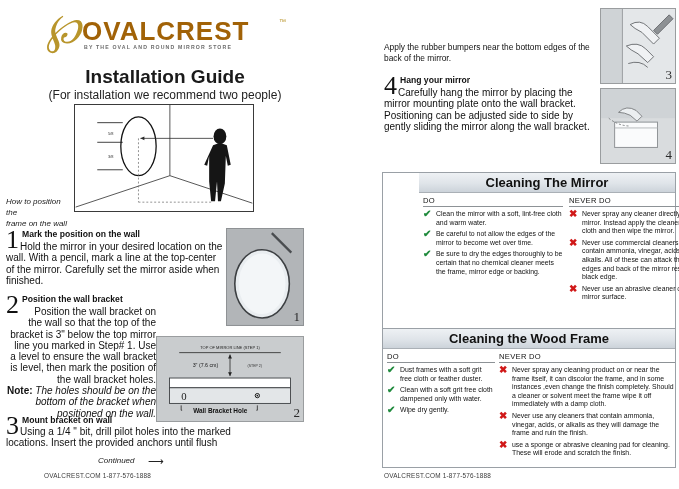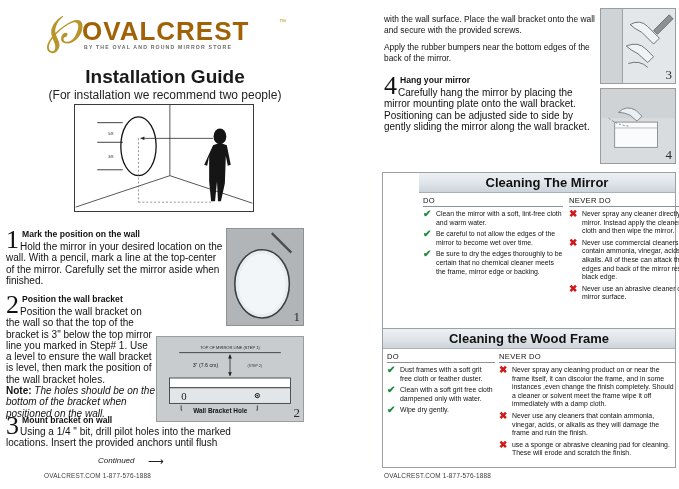--- a/index.html
+++ b/index.html
@@ -291,31 +291,33 @@
         <polygon points="66,34 70,32 70,36" fill="#2a2a2a"></polygon>
 
         <line x1="64" y1="99" x2="140" y2="99" stroke="#777" stroke-width="0.8" stroke-dasharray="2,2"></line>
 
         <g fill="#151515">
           <ellipse cx="147" cy="32" rx="6.5" ry="8"></ellipse>
           <path d="M140 41 q7 -3 14 0 l4 20 -3 1 -2 -10 -1 28 -4 18 -3 0 -1 -20 -2 20 -4 0 -2 -20 0 -26 -2 10 -3 -1 z"></path>
         </g>
       </svg>
     </div>
+    <div class="room-caption" style="white-space:pre-line">How to position the
+frame on the wall</div>
 
     <div class="step" style="left:6px; top:228px; width:218px;">
       <div class="step-num">1</div>
       <div class="step-head">Mark the position on the wall</div>
       <div class="step-body"><span class="indent"></span><span>Hold the mirror in your desired location on the wall. With a pencil, mark a line at the top-center of the mirror. Carefully set the mirror aside when finished.</span></div>
     </div>
 
     <div class="step" style="left:6px; top:293px; width:218px;">
       <div class="step-num">2</div>
       <div class="step-head">Position the wall bracket</div>
-      <div class="step-body" style="width:150px;">
+      <div class="step-body" style="width:150px;text-align:right;">
         <span class="indent"></span><span>Position the wall bracket on the wall so that the top of the bracket is 3" below the top mirror line you marked in Step# 1. Use a level to ensure the wall bracket is level, then mark the position of the wall bracket holes.</span>
         <div class="note" style="margin-top:0px;"><b>Note:</b><span> The holes should be on the bottom of the bracket when positioned on the wall.</span></div>
       </div>
     </div>
 
     <div class="step" style="left:6px; top:414px; width:250px;">
       <div class="step-num">3</div>
       <div class="step-head">Mount bracket on wall</div>
       <div class="step-body" style="top:12px;"><span class="indent"></span><span>Using a 1/4 " bit, drill pilot holes into the marked locations. Insert the provided anchors until flush</span></div>
     </div>
@@ -353,21 +355,20 @@
       <div class="photo-num">2</div>
     </div>
 
     <div class="continued">Continued</div>
     <div class="cont-arrow">⟶</div>
     <div class="footer-left">OVALCREST.COM   1-877-576-1888</div>
   </div>
 
   <div class="right-col">
 
-    <div class="rtext" style="left:4px; top:14px; width:212px;">with the wall surface. Place the wall bracket onto the wall and secure with the provided screws.</div>
     <div class="rtext" style="left:4px; top:42px; width:212px;">Apply the rubber bumpers near the bottom edges of the back of the mirror.</div>
 
     <div class="step" style="left:4px; top:74px; width:212px;">
       <div class="step-num">4</div>
       <div class="step-head">Hang your mirror</div>
       <div class="step-body"><span class="indent"></span><span>Carefully hang the mirror by placing the mirror mounting plate onto the wall bracket. Positioning can be adjusted side to side by gently sliding the mirror along the wall bracket.</span></div>
     </div>
 
     <div class="photo" style="left:220px; top:8px; width:76px; height:76px;">
       <svg viewBox="0 0 76 76" width="74" height="74">

